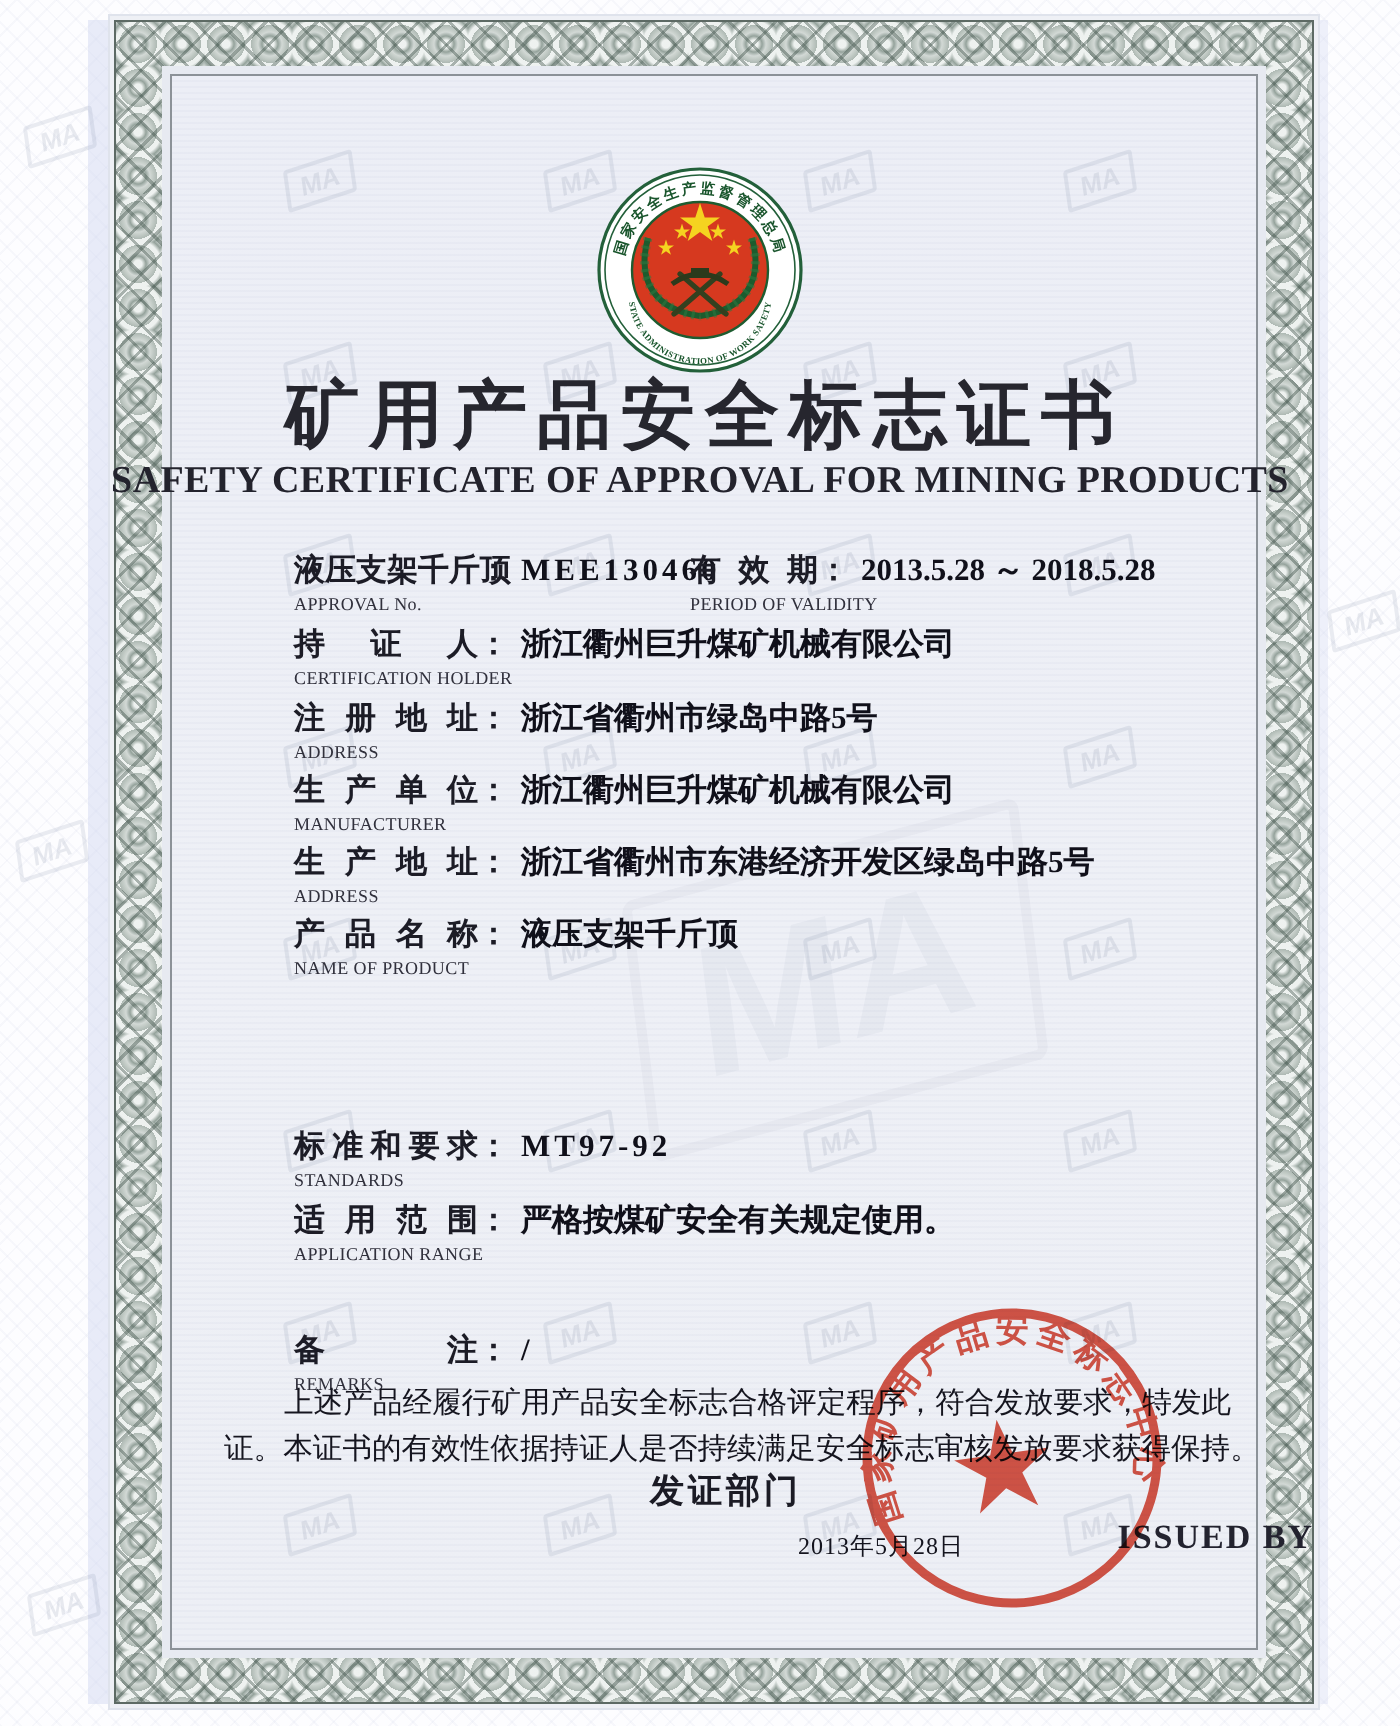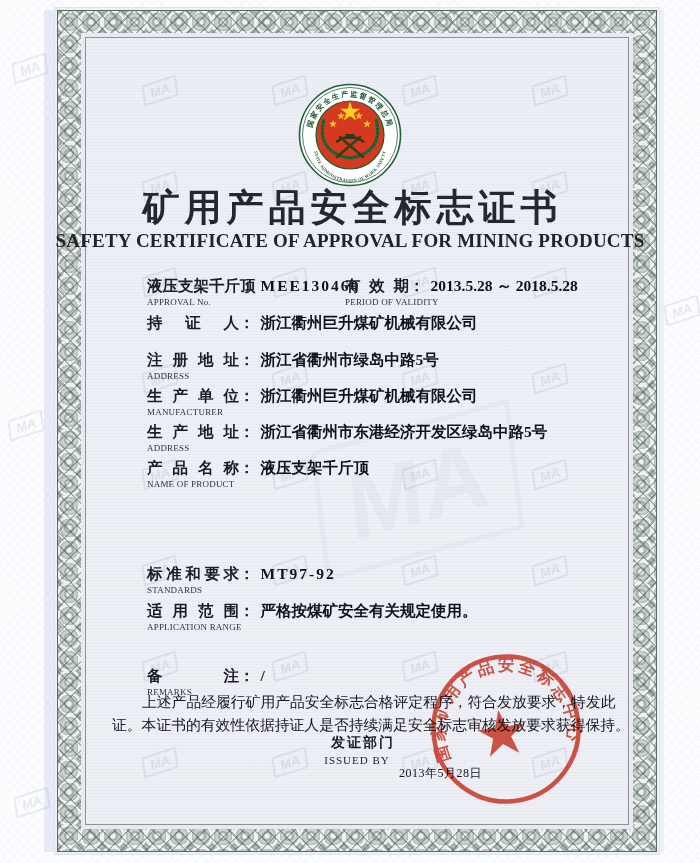--- a/index.html
+++ b/index.html
@@ -48,22 +48,22 @@
     font-size:15.5px;line-height:19px;vertical-align:top;color:#1c1c26;}
   .colon{font-weight:bold;font-size:15.5px;line-height:19px;vertical-align:top;}
   .val{font-size:15.5px;line-height:19px;vertical-align:top;margin-left:6px;color:#10101a;font-weight:bold;}
   .val.num{letter-spacing:2px;}
   .cap{font-size:9px;line-height:10px;letter-spacing:.2px;color:#30303c;margin-top:2px;font-weight:normal;}
   .vcol{position:absolute;left:198px;top:0;white-space:nowrap;}
   .vcol .lbl{width:64px;}
   .statement{position:absolute;left:112px;top:679px;font-size:14.8px;line-height:22.5px;color:#15151f;white-space:nowrap;}
   .statement .l1{text-indent:30px;margin-top:12px;}
   .issued{position:absolute;left:57px;top:734px;width:600px;text-align:center;}
-  .issued-label{font-size:14px;font-weight:bold;letter-spacing:2px;color:#1b1b25;margin-left:12px;}
-  .issued-cap{font-size:11px;font-weight:normal;letter-spacing:1px;color:#23232f;margin-top:2px;}
+  .issued-label{font-size:17px;font-weight:bold;letter-spacing:2px;color:#1b1b25;margin-left:12px;}
+  .issued-cap{font-size:17px;font-weight:bold;letter-spacing:1px;color:#23232f;margin-top:2px;text-align:right;}
   .issue-date{position:absolute;left:399px;top:765px;font-size:12px;color:#14141e;letter-spacing:.5px;}
   .stamp{position:absolute;left:428px;top:651px;width:156px;height:156px;z-index:3;opacity:.88;
     transform:rotate(-8deg);mix-blend-mode:multiply;pointer-events:none;}
 </style>
 </head>
 <body>
 
 <div class="page">
   <div class="gutter-l"></div>
   <div class="gutter-r"></div>
@@ -154,20 +154,21 @@
       <span class="lbl">液压支架千斤顶</span><span class="colon">：</span><span class="val num">MEE130460</span>
       <div class="cap">APPROVAL No.</div>
       <div class="vcol">
         <span class="lbl">有效期</span><span class="colon">：</span><span class="val">2013.5.28 ～ 2018.5.28</span>
         <div class="cap">PERIOD OF VALIDITY</div>
       </div>
     </div>
 
     <div class="field-row" style="top:313px">
       <span class="lbl">持证人</span><span class="colon">：</span><span class="val">浙江衢州巨升煤矿机械有限公司</span>
+      <div class="cap">CERTIFICATION HOLDER</div>
     </div>
 
     <div class="field-row" style="top:350px">
       <span class="lbl">注册地址</span><span class="colon">：</span><span class="val">浙江省衢州市绿岛中路5号</span>
       <div class="cap">ADDRESS</div>
     </div>
 
     <div class="field-row" style="top:386px">
       <span class="lbl">生产单位</span><span class="colon">：</span><span class="val">浙江衢州巨升煤矿机械有限公司</span>
       <div class="cap">MANUFACTURER</div>

